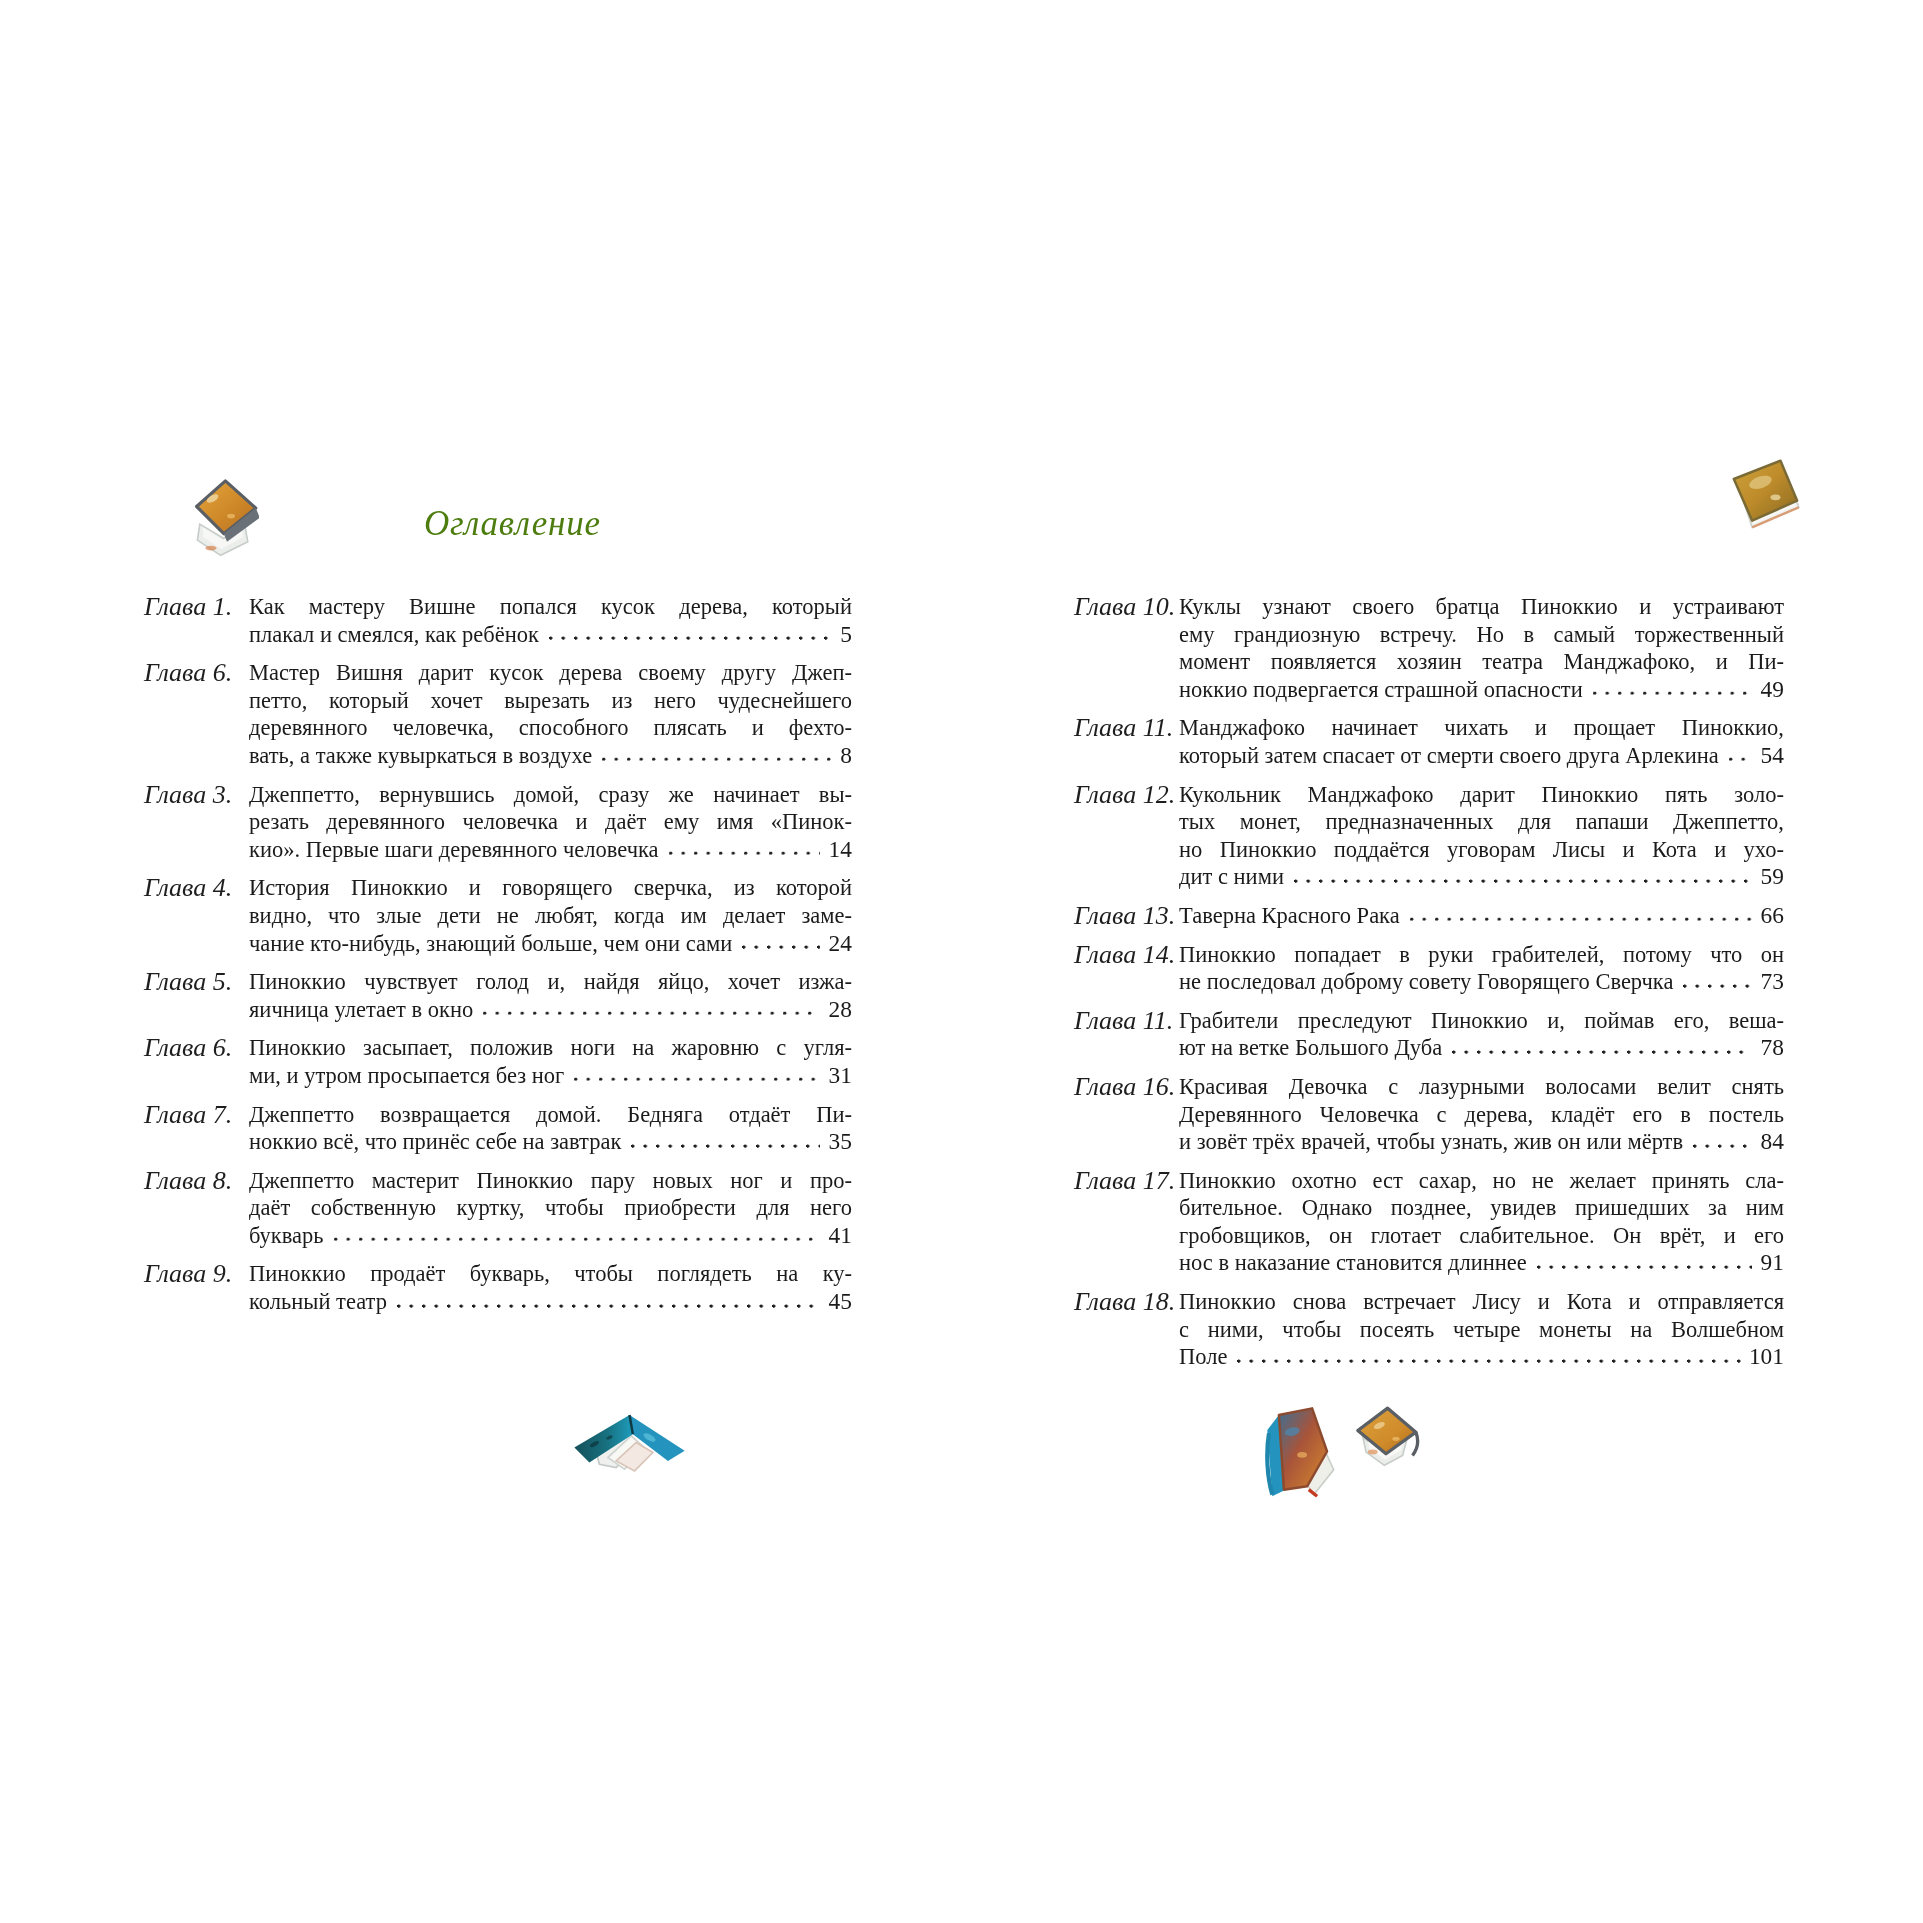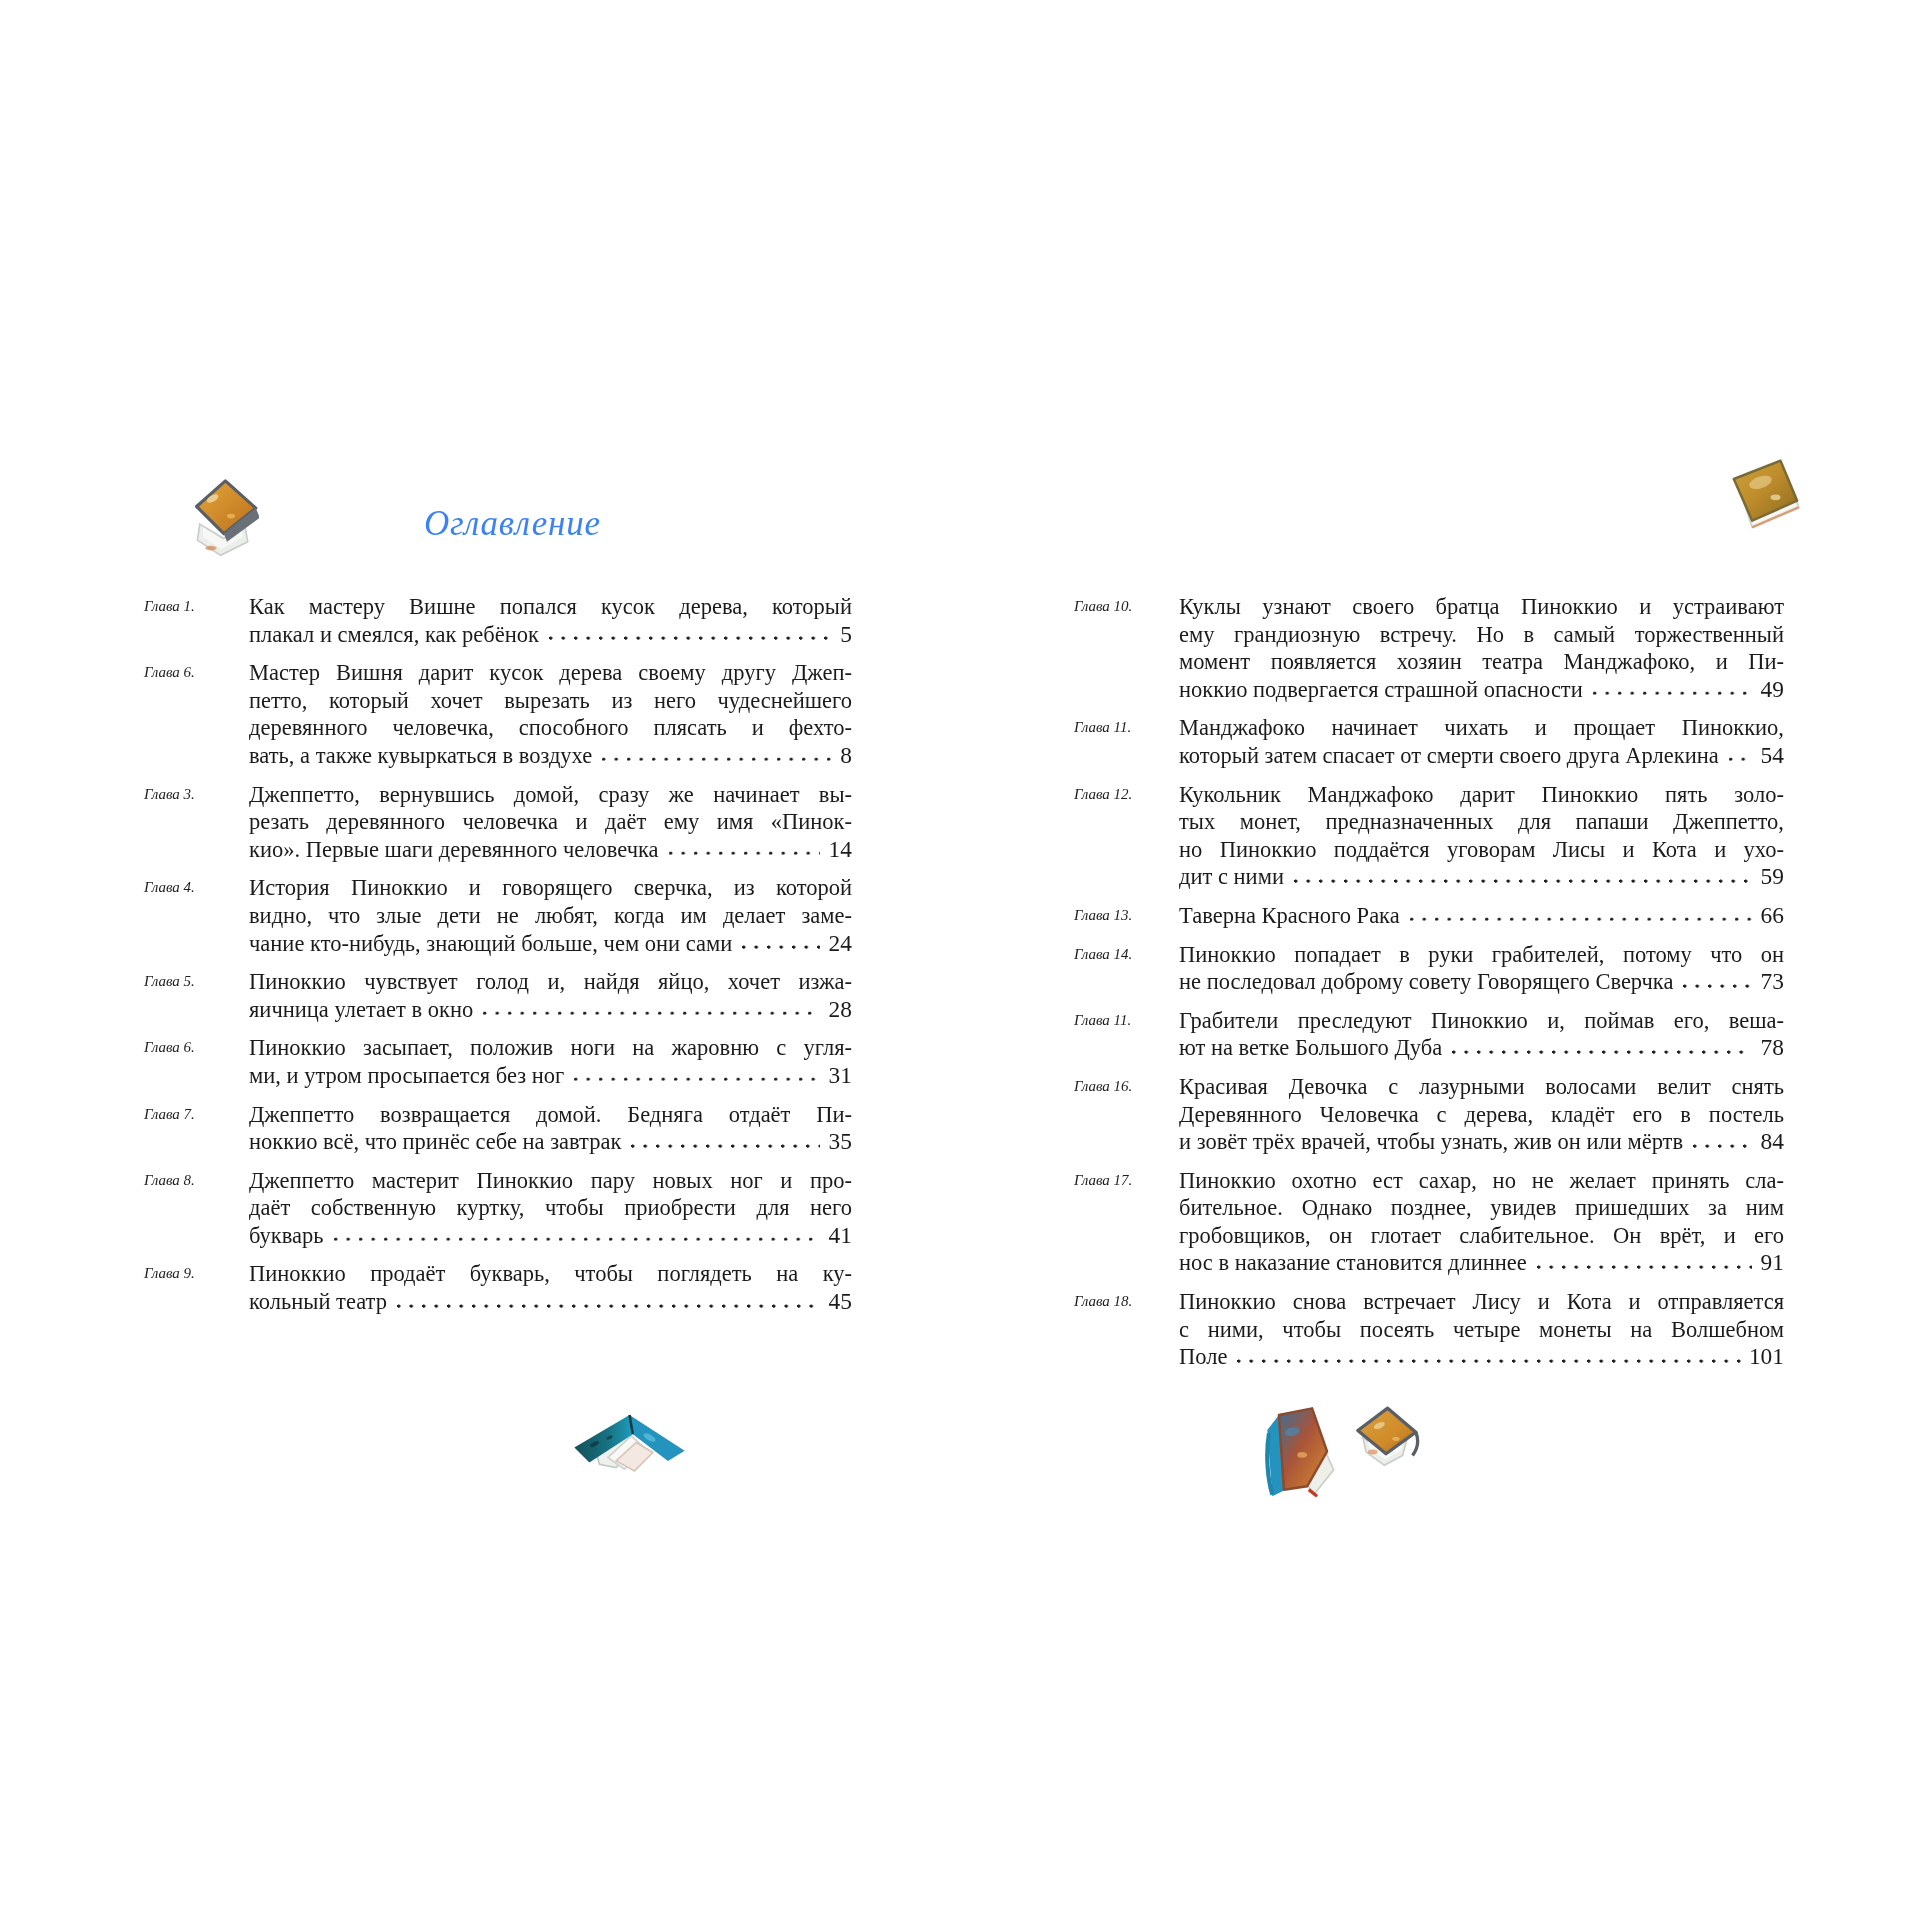--- a/index.html
+++ b/index.html
@@ -3,31 +3,31 @@
 <meta charset="utf-8">
 <style>
   html,body{margin:0;padding:0;}
   body{
     width:1924px;height:1924px;position:relative;background:#ffffff;
     font-family:"Liberation Serif","DejaVu Serif",serif;color:#1b1b1b;
     overflow:hidden;
   }
   .page-title{
     position:absolute;left:424px;top:504px;
-    font-style:italic;font-size:35px;letter-spacing:0.8px;color:#3b82f6;
+    font-style:italic;font-size:35px;letter-spacing:0.8px;color:#4d7c0f;
   }
   .toc-col{position:absolute;top:593px;}
   #col-0{left:144px;width:708px;}
   #col-1{left:1074px;width:710px;}
   .toc-entry{
     display:grid;grid-template-columns:105px 1fr;
     margin-bottom:11px;
   }
   .chapter-label{
-    font-style:italic;font-size:15px;line-height:27.6px;color:#1e1e1e;
+    font-style:italic;font-size:26px;line-height:27.6px;color:#1e1e1e;
     white-space:nowrap;
   }
   .entry-lines{font-size:22.5px;line-height:27.6px;}
   .toc-line{
     text-align:justify;text-align-last:justify;
     white-space:nowrap;
   }
   .toc-lastline{display:flex;align-items:flex-start;}
   .toc-lastline .line-text{white-space:nowrap;}
   .dot-leader{

